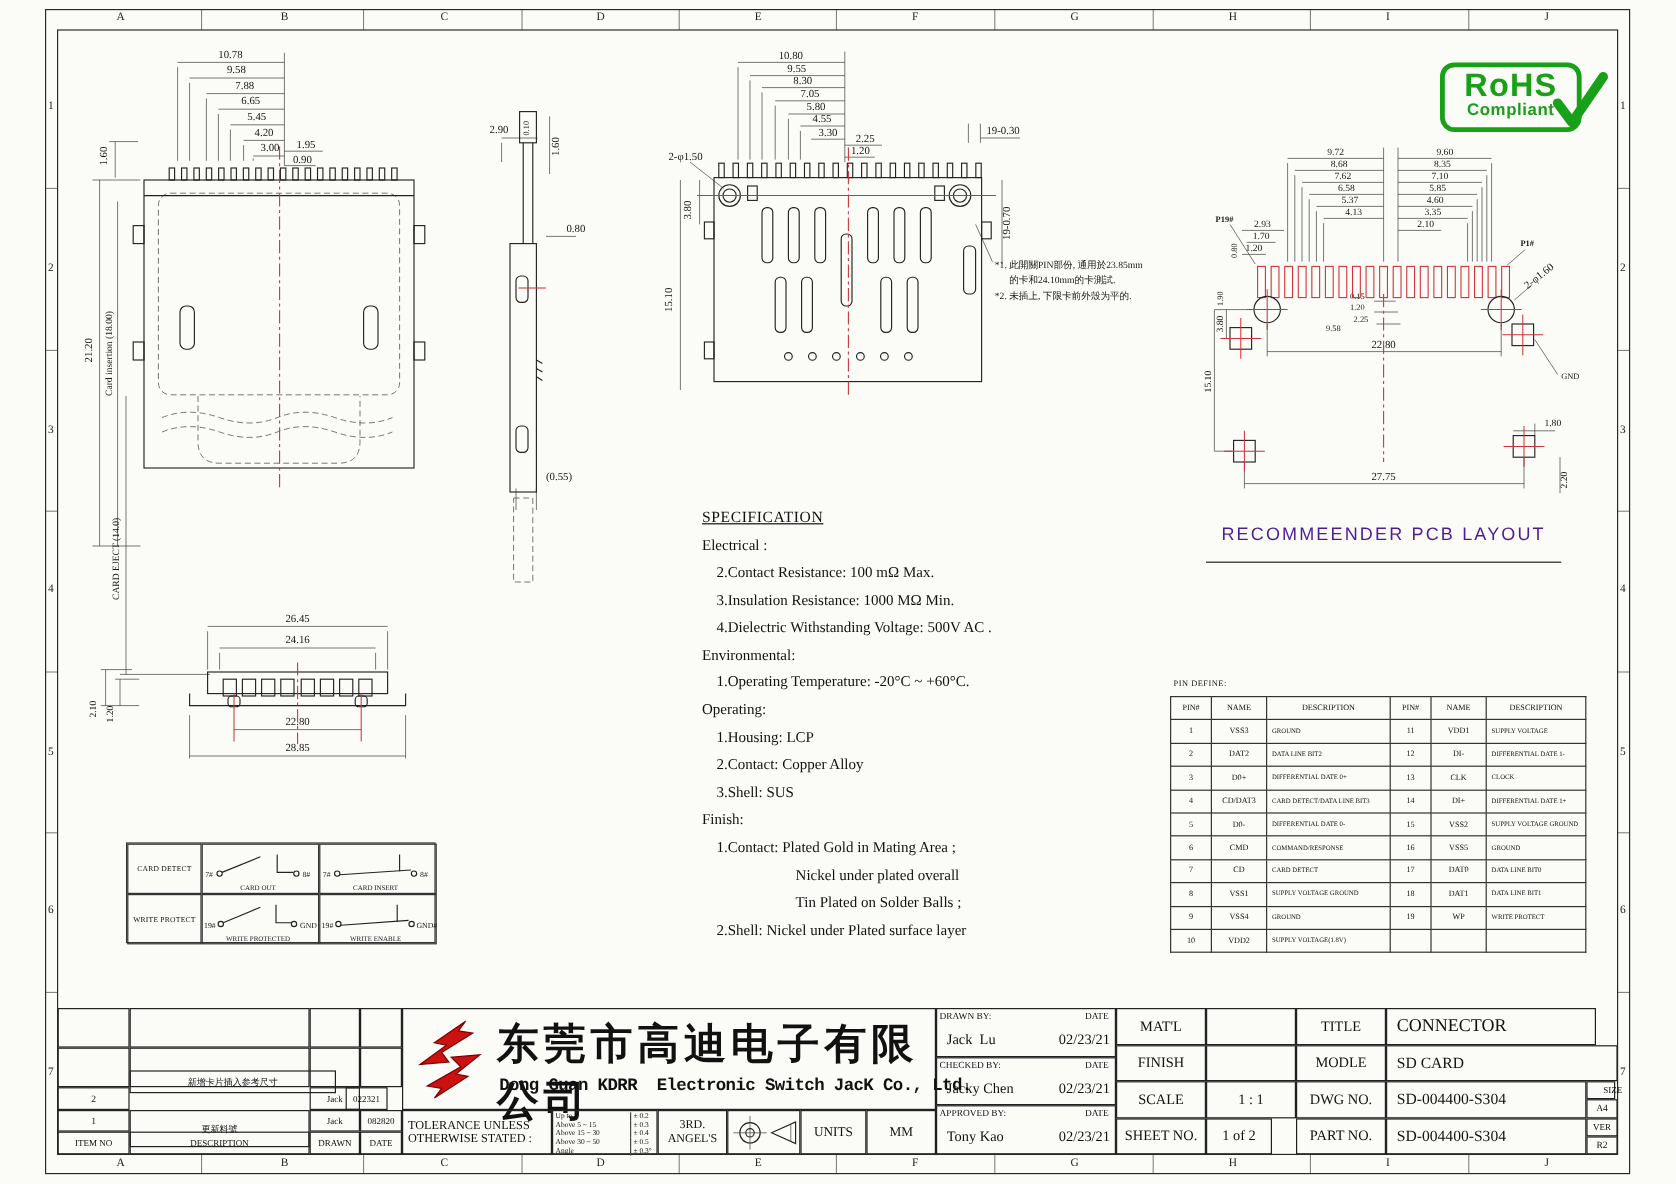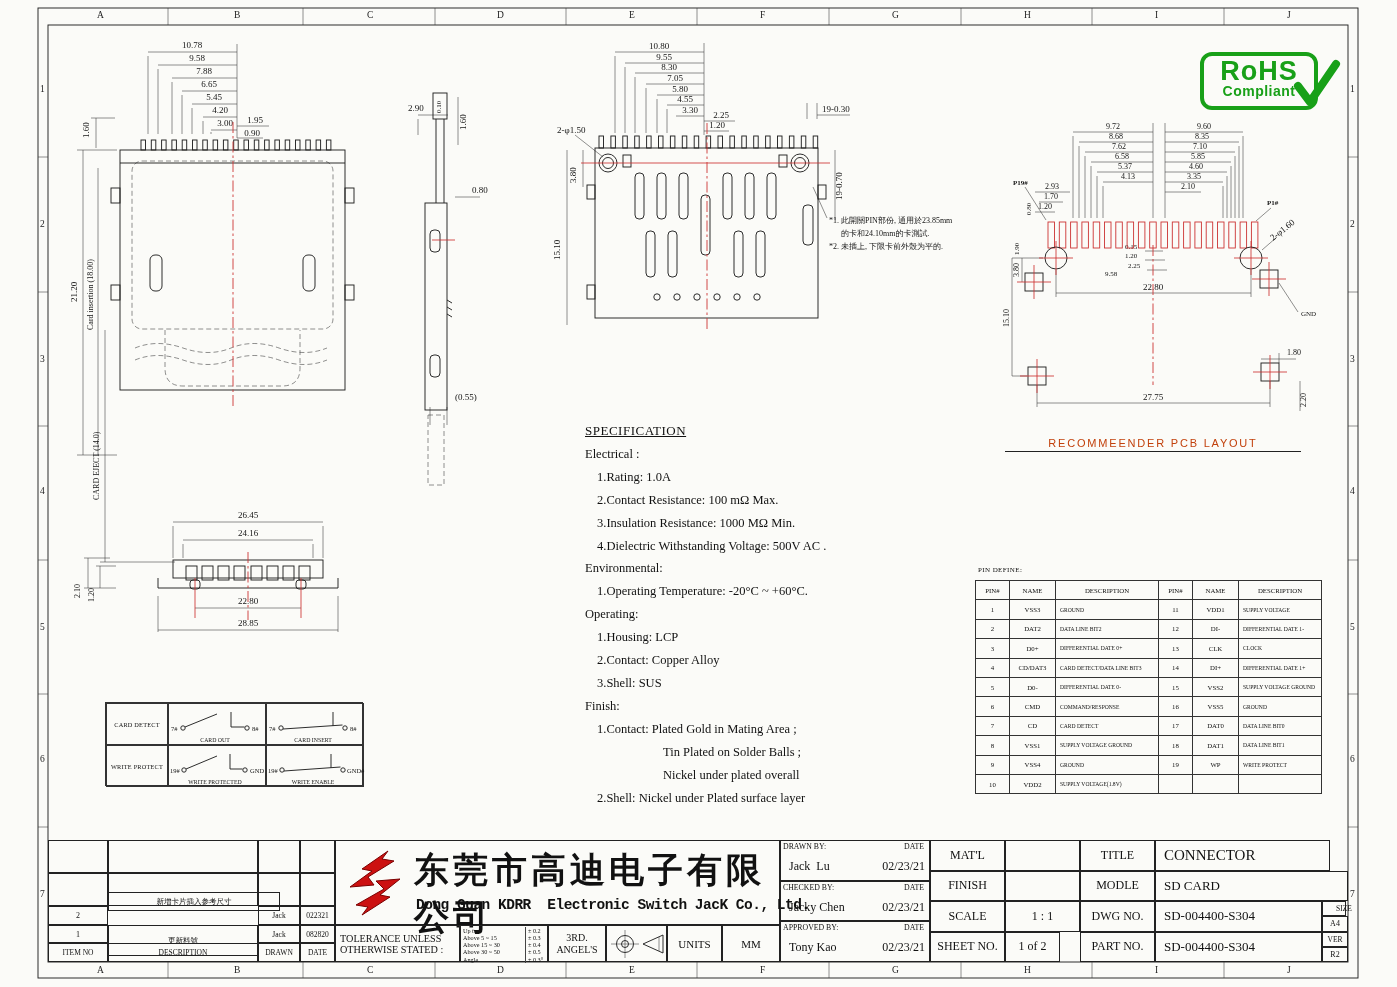--- a/index.html
+++ b/index.html
@@ -27,22 +27,22 @@
   .pintab th,.pintab td{border:.8px solid #333;font-weight:normal;text-align:center;
       font-size:6.8px;height:19.4px;padding:0 1px;overflow:hidden;}
   .pintab td.desc,.pintab th.desc{font-size:5.6px;text-align:left;padding-left:4px;}
   
   .swt{position:absolute;left:105px;top:702px;width:258px;height:84px;border:1px solid #333;display:grid;
        grid-template-columns:62px 98px 98px;grid-template-rows:42px 42px;}
   .swt>div{border:.7px solid #333;position:relative;}
   .swlabel{display:flex;align-items:center;justify-content:center;font-size:6.3px;letter-spacing:.2px;}
   
   .pcbtitle{position:absolute;left:1005px;top:437px;width:296px;text-align:center;
-      font-family:"Liberation Sans",sans-serif;font-size:11px;letter-spacing:1.8px;
-      border-bottom:1.1px solid #222;padding-bottom:2px;color:#c2410c;}
+      font-family:"Liberation Sans",sans-serif;font-size:15px;letter-spacing:1.8px;
+      border-bottom:1.1px solid #222;padding-bottom:14px;color:#4c1d95;}
   
   .rohs{position:absolute;left:1200px;top:52px;width:118px;height:58px;border:4px solid #18a018;
         border-radius:12px;color:#18a018;text-align:center;font-family:"Liberation Sans",sans-serif;}
   .rohs .r1{font-size:27px;font-weight:bold;line-height:26px;margin-top:2px;letter-spacing:1px;}
   .rohs .r2{font-size:14px;font-weight:bold;line-height:14px;letter-spacing:.5px;}
   
   .tb{position:absolute;left:48px;top:840px;width:1300px;height:122px;font-family:"Liberation Serif",serif;}
   .tb .cell{position:absolute;border:.8px solid #222;}
   .lblc{display:flex;align-items:center;justify-content:center;}
   .pre{white-space:pre;}
@@ -583,34 +583,33 @@
       <line x1="248" y1="257" x2="282" y2="257"></line>
         <line x1="265" y1="240" x2="265" y2="274"></line>
     </g>
     <line x1="148" y1="130" x2="148" y2="270" class="redc"></line>
   </svg>
   <div class="pcbtitle">RECOMMEENDER PCB LAYOUT</div>
 
   <div class="spec">
     <div class="ttl">SPECIFICATION</div>
     <div>Electrical :</div>
-    <div class="i">1.Rating: 1.0A</div>
     <div class="i">2.Contact Resistance: 100 mΩ Max.</div>
     <div class="i">3.Insulation Resistance: 1000 MΩ Min.</div>
     <div class="i">4.Dielectric Withstanding Voltage: 500V AC .</div>
     <div>Environmental:</div>
     <div class="i">1.Operating Temperature: -20°C ~ +60°C.</div>
     <div>Operating:</div>
     <div class="i">1.Housing: LCP</div>
     <div class="i">2.Contact: Copper Alloy</div>
     <div class="i">3.Shell: SUS</div>
     <div>Finish:</div>
     <div class="i">1.Contact: Plated Gold in Mating Area ;</div>
+    <div class="ii">Nickel under plated overall</div>
     <div class="ii">Tin Plated on Solder Balls ;</div>
-    <div class="ii">Nickel under plated overall</div>
     <div class="i">2.Shell: Nickel under Plated surface layer</div>
   </div>
 
   <div class="pincap">PIN DEFINE:</div>
   <table class="pintab">
     <colgroup>
         <col style="width:34px">
         <col style="width:46px">
         <col style="width:103px">
         <col style="width:34px">
@@ -715,21 +714,21 @@
     <div class="cell" style="left:60px;top:0;width:150px;height:33px;"></div>
     <div class="cell" style="left:210px;top:0;width:42px;height:33px;"></div>
     <div class="cell" style="left:252px;top:0;width:35px;height:33px;"></div>
     <div class="cell" style="left:0;top:33px;width:60px;height:33px;"></div>
     <div class="cell" style="left:60px;top:33px;width:150px;height:33px;"></div>
     <div class="cell" style="left:210px;top:33px;width:42px;height:33px;"></div>
     <div class="cell" style="left:252px;top:33px;width:35px;height:33px;"></div>
     <div class="cell lblc" style="left:0;top:66px;width:60px;height:19px;font-size:8px;">2</div>
     <div class="cell lblc" style="left:60px;top:52px;width:172px;height:19px;font-size:7.5px;">新增卡片插入参考尺寸</div>
     <div class="cell lblc" style="left:210px;top:66px;width:42px;height:19px;font-size:7.5px;">Jack</div>
-    <div class="cell lblc" style="left:252px;top:66px;width:35px;height:19px;font-size:7.5px;font-family:Liberation Serif, serif;">022321</div>
+    <div class="cell lblc" style="left:240px;top:66px;width:35px;height:19px;font-size:7.5px;font-family:Liberation Serif, serif;">022321</div>
     <div class="cell lblc" style="left:0;top:85px;width:60px;height:18px;font-size:8px;">1</div>
     <div class="cell lblc" style="left:60px;top:85px;width:150px;height:31px;font-size:7.5px;">更新料號</div>
     <div class="cell lblc" style="left:210px;top:85px;width:42px;height:18px;font-size:7.5px;">Jack</div>
     <div class="cell lblc" style="left:252px;top:85px;width:35px;height:18px;font-size:7.5px;">082820</div>
     <div class="cell lblc" style="left:0;top:103px;width:60px;height:19px;font-size:7.5px;">ITEM NO</div>
     <div class="cell lblc" style="left:60px;top:103px;width:150px;height:19px;font-size:7.5px;">DESCRIPTION</div>
     <div class="cell lblc" style="left:210px;top:103px;width:42px;height:19px;font-size:7.5px;">DRAWN</div>
     <div class="cell lblc" style="left:252px;top:103px;width:35px;height:19px;font-size:7.5px;">DATE</div>
 
     <div class="cell" style="left:287px;top:0;width:445px;height:85px;">

